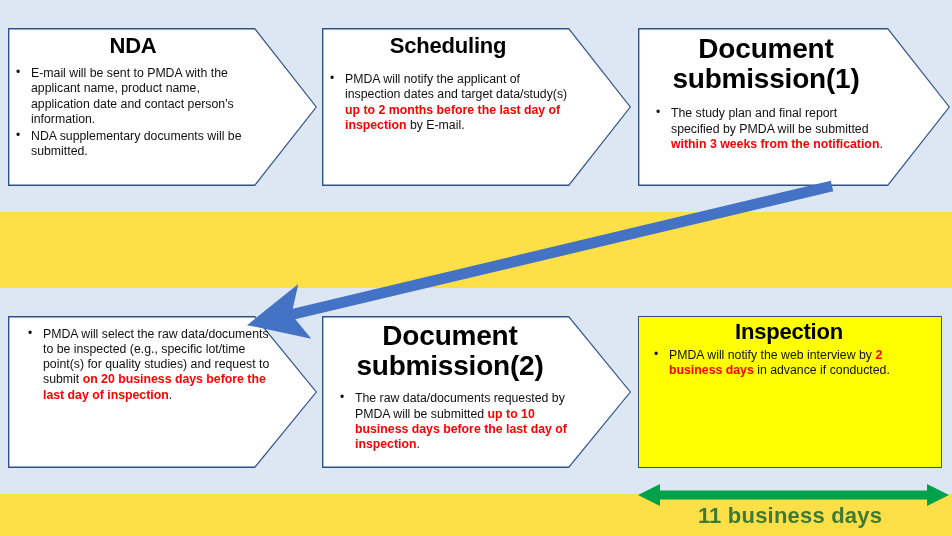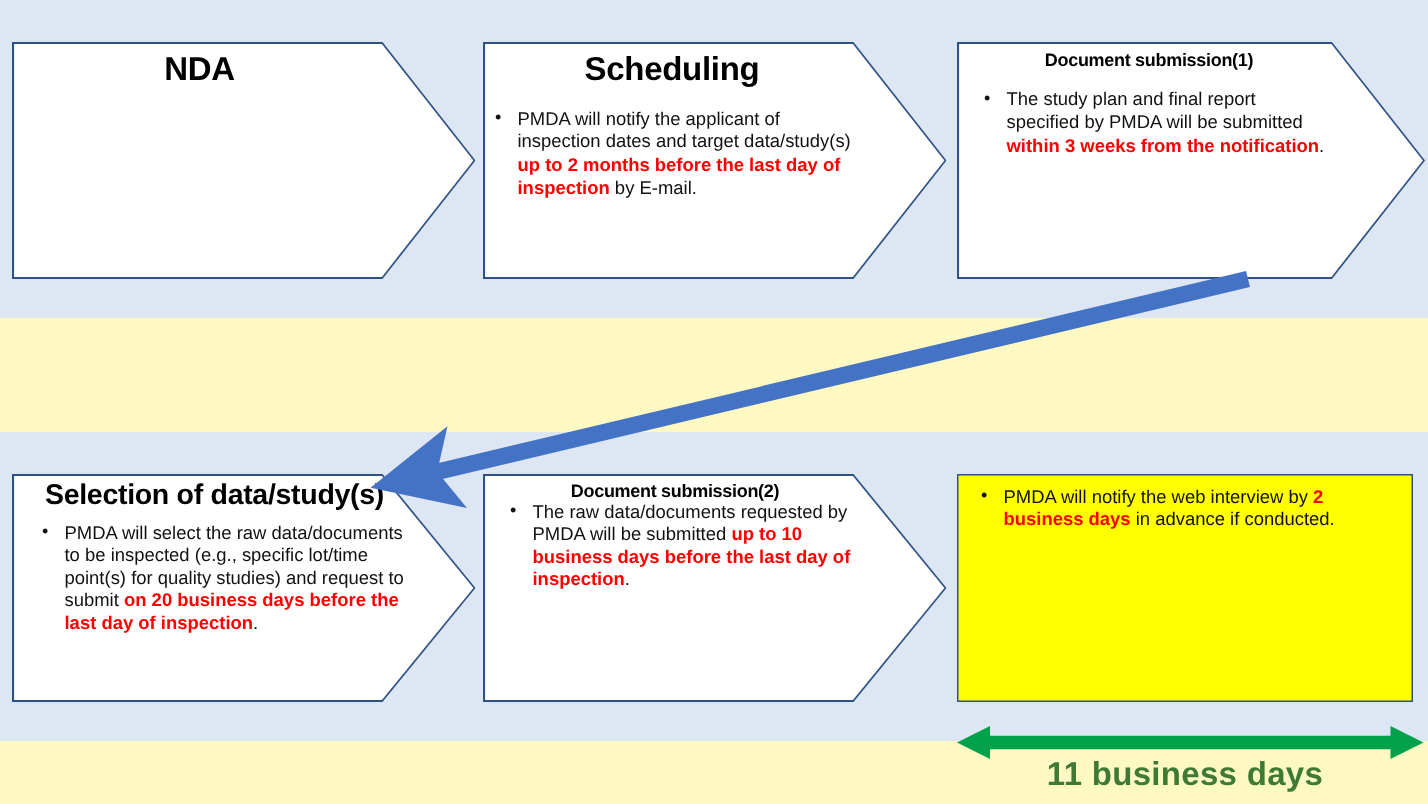--- a/index.html
+++ b/index.html
@@ -7,21 +7,21 @@
     padding: 0;
     background: #ffffff;
   }
   body {
     font-family: "Liberation Sans", sans-serif;
   }
   #canvas {
     position: relative;
     width: 952px;
     height: 536px;
-    background: #fef9c3;
+    background: #fde047;
     overflow: hidden;
   }
   .band {
     position: absolute;
     left: 0;
     width: 952px;
     background: #dde7f3;
   }
   #band-top  { top: 0px;   height: 212px; }
   #band-bot  { top: 288px; height: 206px; }
@@ -49,21 +49,21 @@
     box-sizing: border-box;
   }
   .box-title {
     font-weight: bold;
     color: #000000;
     text-align: center;
     line-height: 1.08;
     letter-spacing: -0.2px;
   }
   .title-22 { font-size: 22px; }
-  .title-20 { font-size: 12px; }
+  .title-20 { font-size: 28px; }
   .title-19 { font-size: 19px; }
 
   ul.bullets {
     margin: 0;
     padding: 0;
     list-style: none;
   }
   ul.bullets li {
     position: relative;
     padding-left: 17px;
@@ -119,20 +119,28 @@
 <div id="canvas">
 
   <div class="band" id="band-top"></div>
   <div class="band" id="band-bot"></div>
 
   <div class="chev-wrap" style="left:8px; top:28px; width:309px; height:158px;">
     <div class="chev-inner"></div>
   </div>
   <div class="content" style="left:8px; top:28px; width:250px; height:158px; padding:6px 6px 0 6px;">
     <div class="box-title title-22">NDA</div>
+    <ul class="bullets" style="margin-top:8px;">
+      <li>
+        <span>E-mail will be sent to PMDA with the applicant name, product name, application date and contact person's information.</span>
+      </li>
+      <li>
+        <span>NDA supplementary documents will be submitted.</span>
+      </li>
+    </ul>
   </div>
 
   <div class="chev-wrap" style="left:322px; top:28px; width:309px; height:158px;">
     <div class="chev-inner"></div>
   </div>
   <div class="content" style="left:322px; top:28px; width:252px; height:118px; padding:6px 6px 0 6px;">
     <div class="box-title title-22">Scheduling</div>
     <ul class="bullets" style="margin-top:14px;">
       <li>
         <span>PMDA will notify the applicant of inspection dates and target data/study(s) </span><span class="red">up to 2 months before the last day of inspection</span><span> by E-mail.</span>
@@ -149,42 +157,42 @@
       <li>
         <span>The study plan and final report specified by PMDA will be submitted </span><span class="red">within 3 weeks from the notification</span><span>.</span>
       </li>
     </ul>
   </div>
 
   <div class="chev-wrap" style="left:8px; top:316px; width:309px; height:152px;">
     <div class="chev-inner"></div>
   </div>
   <div class="content" style="left:8px; top:316px; width:268px; height:152px; padding:5px 2px 0 4px;">
-    <div class="box-title title-19">Selection of data/study(s)</div>
     <ul class="bullets tight" style="margin-top:6px; padding-left:14px;">
       <li>
         <span>PMDA will select the raw data/documents to be inspected (e.g., specific lot/time point(s) for quality studies) and request to submit </span><span class="red">on 20 business days before the last day of inspection</span><span>.</span>
       </li>
     </ul>
   </div>
 
   <div class="chev-wrap" style="left:322px; top:316px; width:309px; height:152px;">
     <div class="chev-inner"></div>
   </div>
   <div class="content" style="left:322px; top:316px; width:254px; height:152px; padding:5px 4px 12px 6px;">
     <div class="box-title title-20">Document submission(2)</div>
-    <ul class="bullets tight" style="padding-left:10px;">
+    <ul class="bullets tight" style="margin-top:10px; padding-left:10px;">
       <li>
         <span>The raw data/documents requested by PMDA will be submitted </span><span class="red">up to 10 business days before the last day of inspection</span><span>.</span>
       </li>
     </ul>
   </div>
 
   <div class="rectbox" style="left:638px; top:316px; width:304px; height:152px;"></div>
   <div class="content" style="left:638px; top:316px; width:304px; height:152px; padding:4px 6px 0 4px;">
+    <div class="box-title title-22">Inspection</div>
     <ul class="bullets tight" style="margin-top:4px; padding-left:10px;">
       <li>
         <span>PMDA will notify the web interview by </span><span class="red">2 business days</span><span> in advance if conducted.</span>
       </li>
     </ul>
   </div>
 
   <svg id="blue-arrow" viewBox="0 0 952 536">
     <defs>
       <marker id="bluehead" markerWidth="6" markerHeight="6" refX="2.6" refY="3" orient="auto" markerUnits="strokeWidth">

